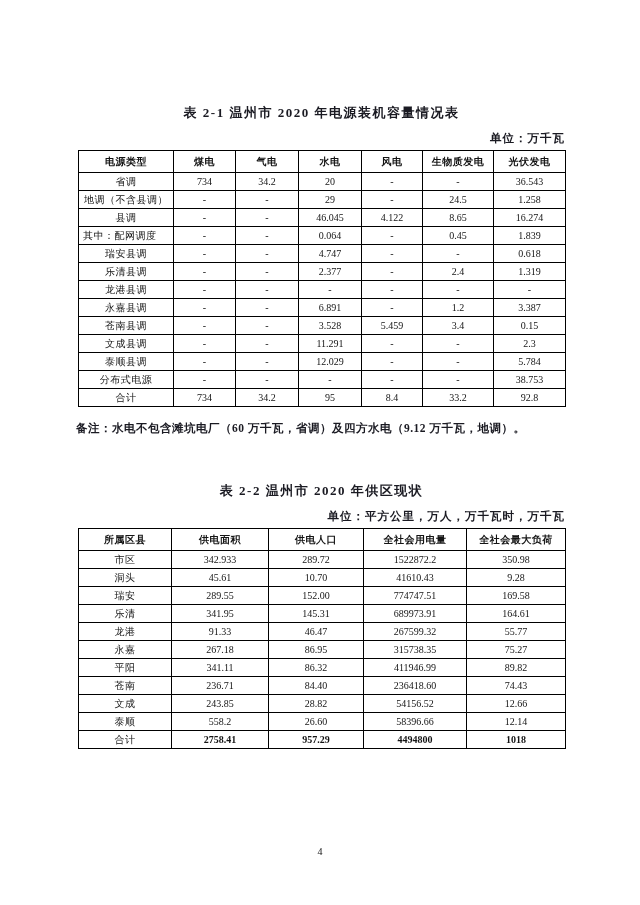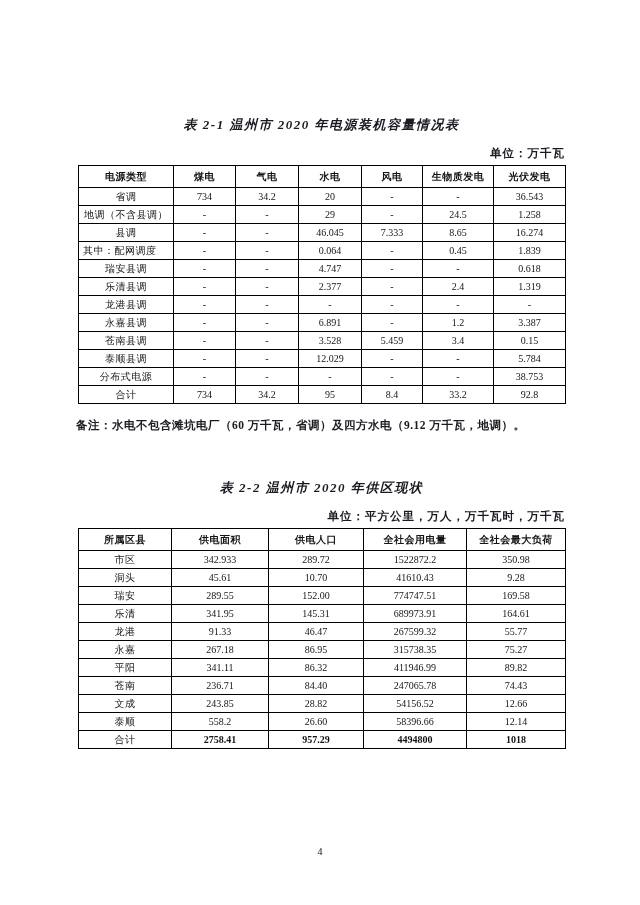--- a/index.html
+++ b/index.html
@@ -3,22 +3,22 @@
 <meta charset="utf-8">
 <style>
   html,body{margin:0;padding:0;background:#ffffff;}
   .page{
     width:640px;height:905px;background:#ffffff;position:relative;
     font-family:"Liberation Serif","DejaVu Serif",serif;color:#141414;
     overflow:hidden;box-sizing:border-box;
   }
   .content{width:487px;margin-left:78px;padding-top:104px;}
   .tbl-title{
-    font-size:13px;font-weight:bold;text-align:center;margin:12px;
-    letter-spacing:1.5px;color:#1a1a22;font-style:italic;
+    font-size:13px;font-weight:bold;text-align:center;margin:0;
+    letter-spacing:1.5px;color:#1a1a22;
   }
   .unit{
     text-align:right;font-size:11.5px;font-weight:bold;letter-spacing:1px;
     margin-top:9px;margin-bottom:4px;color:#1a1a22;
   }
   table{border-collapse:collapse;table-layout:fixed;width:487px;}
   th,td{
     border:1px solid #000;text-align:center;padding:0;
     overflow:hidden;white-space:nowrap;
   }
@@ -82,21 +82,21 @@
               <td>29</td>
               <td>-</td>
               <td>24.5</td>
               <td>1.258</td>
             </tr>
             <tr>
               <td class="lbl b">县调</td>
               <td>-</td>
               <td>-</td>
               <td>46.045</td>
-              <td>7.333</td>
+              <td>4.122</td>
               <td>8.65</td>
               <td>16.274</td>
             </tr>
             <tr>
               <td class="lbl left">其中：配网调度</td>
               <td>-</td>
               <td>-</td>
               <td>0.064</td>
               <td>-</td>
               <td>0.45</td>
@@ -139,20 +139,29 @@
               <td>3.387</td>
             </tr>
             <tr>
               <td class="lbl">苍南县调</td>
               <td>-</td>
               <td>-</td>
               <td>3.528</td>
               <td>5.459</td>
               <td>3.4</td>
               <td>0.15</td>
+            </tr>
+            <tr>
+              <td class="lbl">文成县调</td>
+              <td>-</td>
+              <td>-</td>
+              <td>11.291</td>
+              <td>-</td>
+              <td>-</td>
+              <td>2.3</td>
             </tr>
             <tr>
               <td class="lbl">泰顺县调</td>
               <td>-</td>
               <td>-</td>
               <td>12.029</td>
               <td>-</td>
               <td>-</td>
               <td>5.784</td>
             </tr>
@@ -246,21 +255,21 @@
               <td class="lbl">平阳</td>
               <td>341.11</td>
               <td>86.32</td>
               <td>411946.99</td>
               <td>89.82</td>
             </tr>
             <tr>
               <td class="lbl">苍南</td>
               <td>236.71</td>
               <td>84.40</td>
-              <td>247065.78</td>
+              <td>236418.60</td>
               <td>74.43</td>
             </tr>
             <tr>
               <td class="lbl">文成</td>
               <td>243.85</td>
               <td>28.82</td>
               <td>54156.52</td>
               <td>12.66</td>
             </tr>
             <tr>

